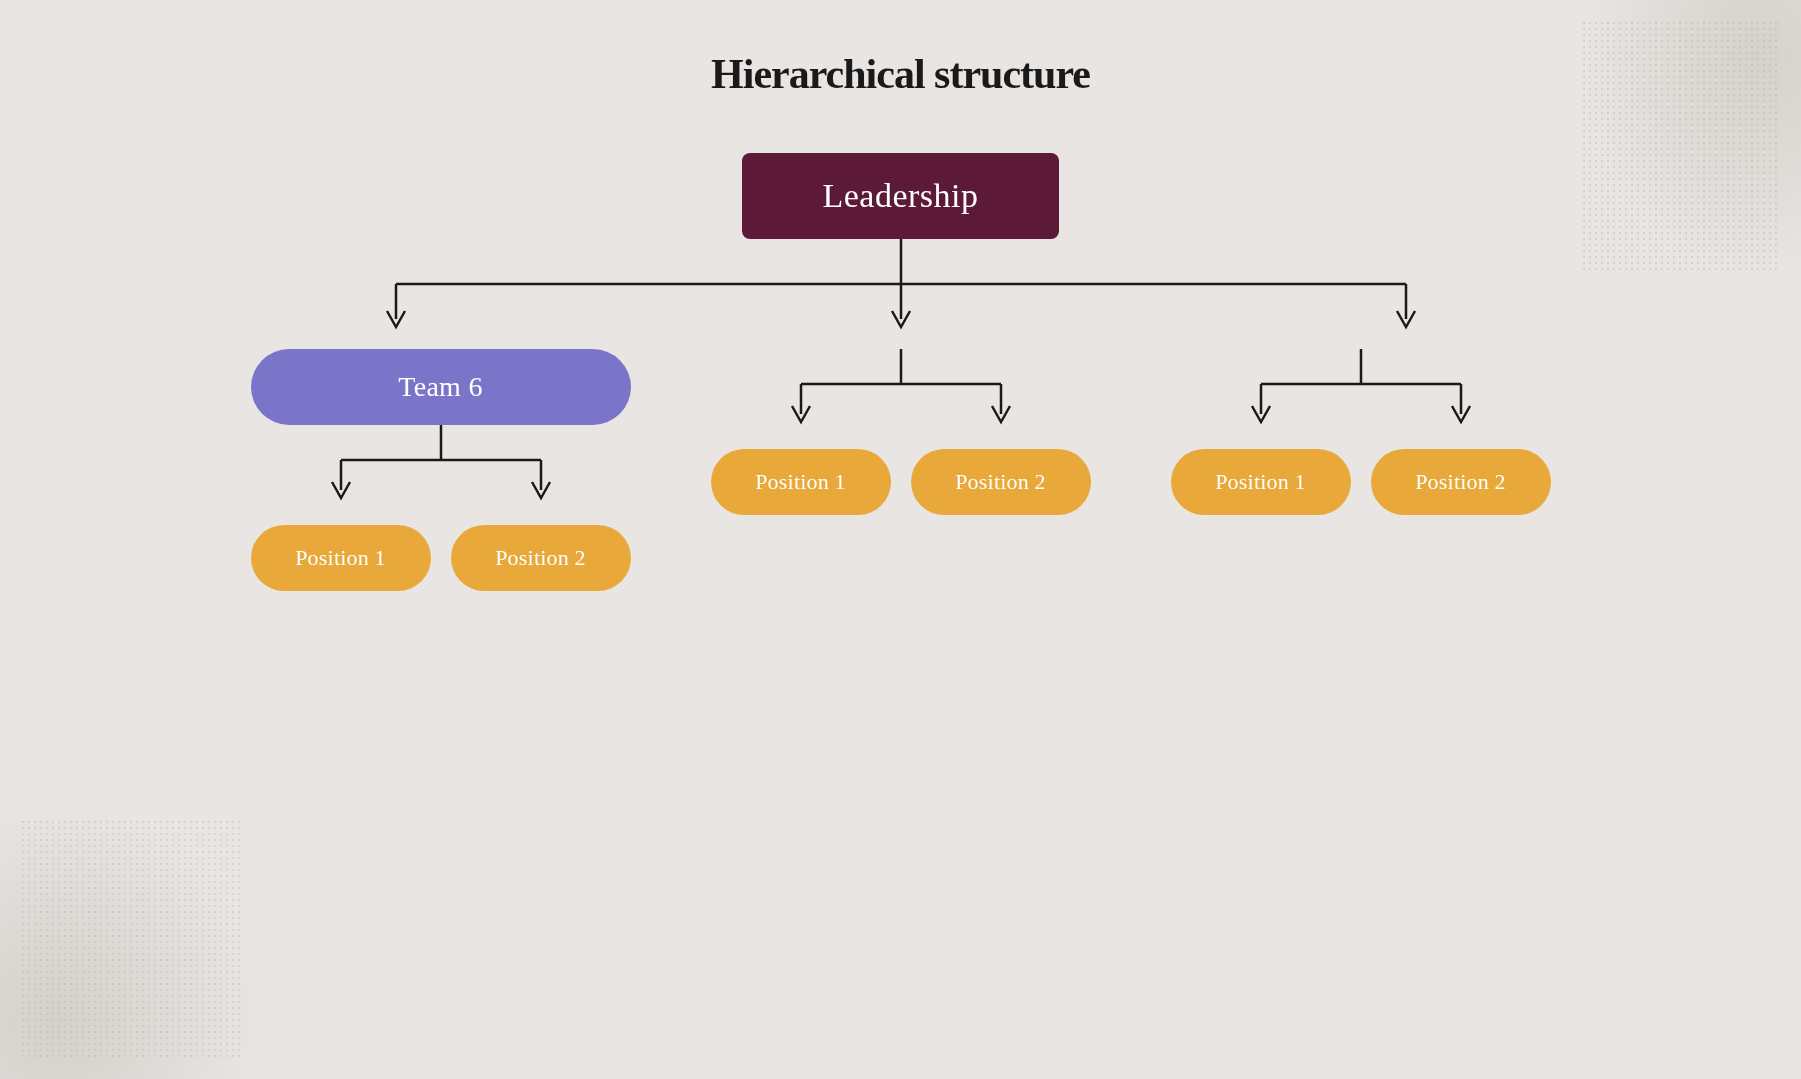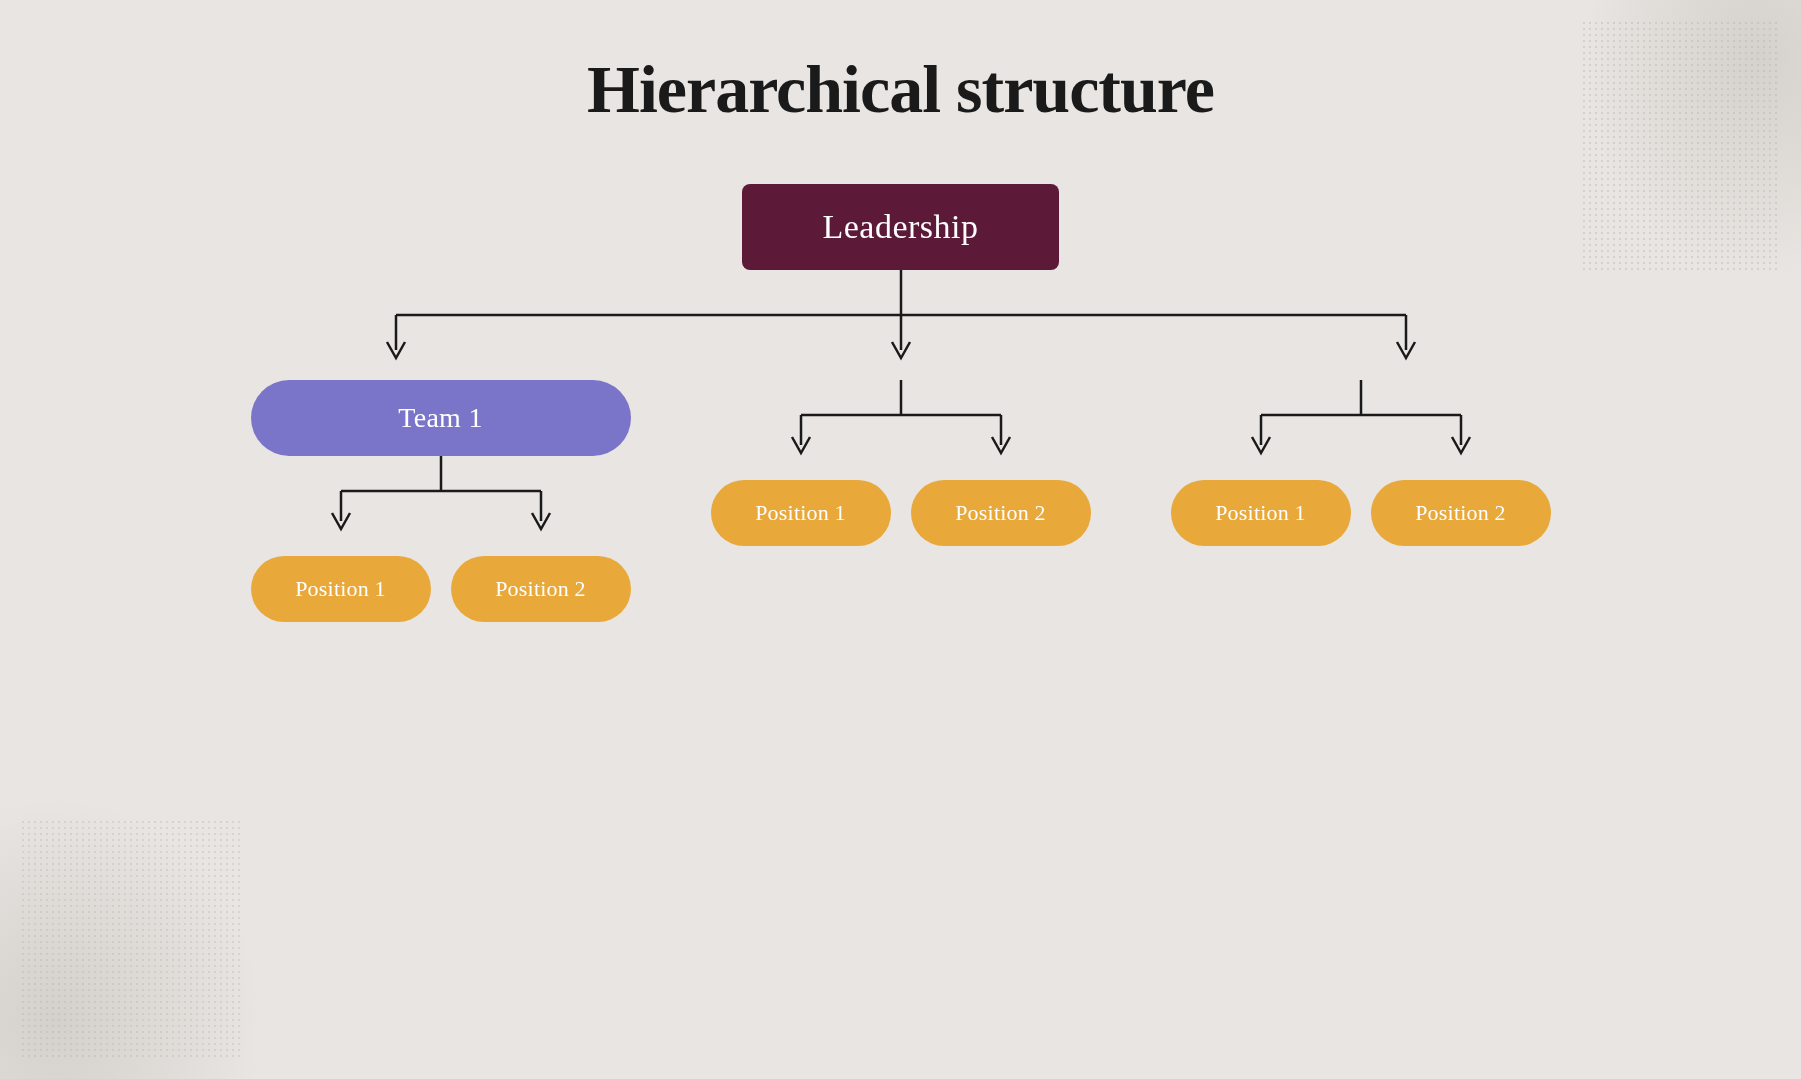--- a/index.html
+++ b/index.html
@@ -54,21 +54,21 @@
       position: relative;
       width: 100%;
       height: 100%;
       display: flex;
       flex-direction: column;
       align-items: center;
       padding-top: 50px;
     }
 
     .page-title {
-      font-size: 68px;
+      font-size: 42px;
       font-weight: 700;
       color: #1a1a1a;
       letter-spacing: -1px;
       margin-bottom: 55px;
       font-family: 'Georgia', serif;
     }
 
     
     .org-chart {
       position: relative;
@@ -186,21 +186,21 @@
         <polyline points="691,72 700,88 709,72" fill="none" stroke="#1a1a1a" stroke-width="2.5"></polyline>
 
         <line x1="1205" y1="45" x2="1205" y2="80" stroke="#1a1a1a" stroke-width="2.5"></line>
 
         <polyline points="1196,72 1205,88 1214,72" fill="none" stroke="#1a1a1a" stroke-width="2.5"></polyline>
       </svg>
 
       <div class="level2-row">
 
         <div class="team-column">
-          <div class="team-node">Team 1</div>
+          <div class="team-node">Team 6</div>
 
           <svg width="380" height="100" style="overflow:visible; display:block;">
 
             <line x1="190" y1="0" x2="190" y2="35" stroke="#1a1a1a" stroke-width="2.5"></line>
 
             <line x1="90" y1="35" x2="290" y2="35" stroke="#1a1a1a" stroke-width="2.5"></line>
 
             <line x1="90" y1="35" x2="90" y2="65" stroke="#1a1a1a" stroke-width="2.5"></line>
             <polyline points="81,57 90,73 99,57" fill="none" stroke="#1a1a1a" stroke-width="2.5"></polyline>
 

